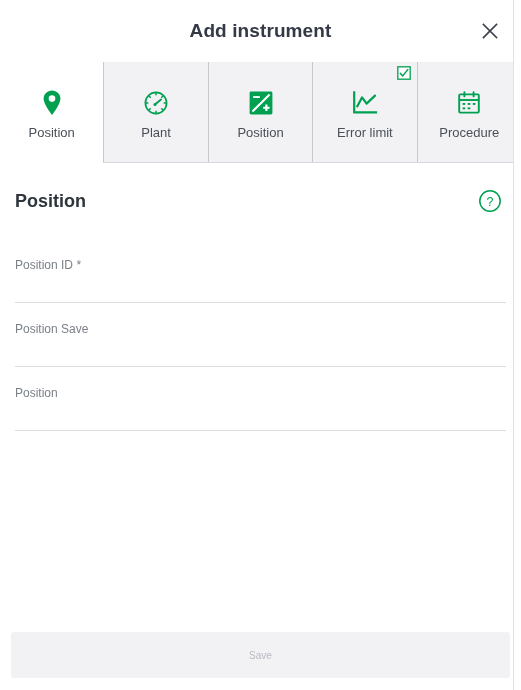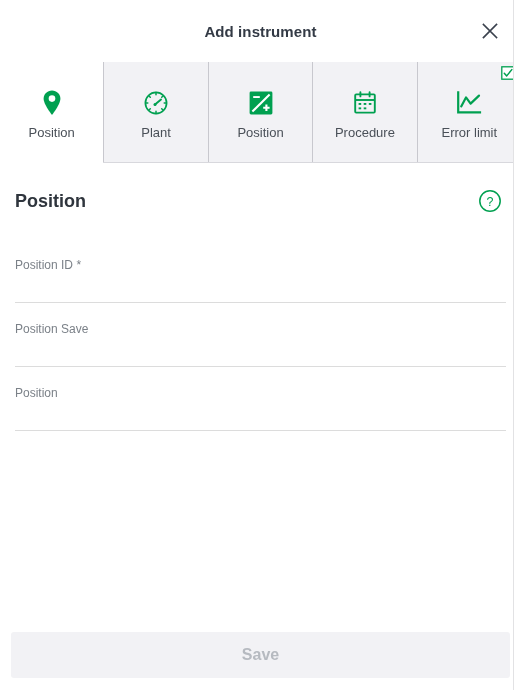--- a/index.html
+++ b/index.html
@@ -27,21 +27,21 @@
   .header {
     position: relative;
     height: 62px;
     flex: 0 0 62px;
     background: #ffffff;
     display: flex;
     align-items: center;
     justify-content: center;
   }
   .header-title {
-    font-size: 15px;
+    font-size: 19px;
     font-weight: bold;
     color: #333a45;
     letter-spacing: 0.1px;
   }
   .close-btn {
     position: absolute;
     right: 14px;
     top: 50%;
     transform: translateY(-50%);
     width: 34px;
@@ -169,22 +169,22 @@
     align-items: center;
     box-sizing: border-box;
   }
   .save-btn {
     width: 100%;
     height: 46px;
     background: #f2f2f5;
     border: none;
     border-radius: 3px;
     color: #b6bac0;
-    font-size: 16px;
-    font-weight: bold;
+    font-size: 10px;
+    font-weight: normal;
     font-family: "Liberation Sans", sans-serif;
     cursor: default;
     display: flex;
     align-items: center;
     justify-content: center;
   }
   
   .scroll-track {
     position: absolute;
     top: 0;
@@ -246,54 +246,54 @@
     <div class="tab">
       <div class="tab-icon">
         <svg width="26" height="26" viewBox="0 0 26 26">
           <rect x="1.6" y="1.6" width="22.8" height="22.8" rx="1.4" fill="#00a050"></rect>
           <path d="M21.6 4.4 L4.4 21.6" stroke="#ffffff" stroke-width="2.1"></path>
           <rect x="5.2" y="6.1" width="6.6" height="1.9" fill="#ffffff"></rect>
           <path d="M18.4 14.6 v6.4 M15.2 17.8 h6.4" stroke="#ffffff" stroke-width="2.1"></path>
         </svg>
       </div>
       <div class="tab-label">Position</div>
+    </div>
+
+    <div class="tab">
+      <div class="tab-check">
+        <svg width="14" height="14" viewBox="0 0 14 14">
+          <rect x="0.8" y="0.8" width="12.4" height="12.4" fill="#ffffff" stroke="#00a050" stroke-width="1.3"></rect>
+          <path d="M3.3 7.2 L5.7 9.9 L10.8 3.6" stroke="#00a050" stroke-width="1.5" fill="none" stroke-linecap="round" stroke-linejoin="round"></path>
+        </svg>
+      </div>
+      <div class="tab-icon">
+        <svg width="28" height="26" viewBox="0 0 28 26">
+          <path d="M3.2 2.4 V22.4 H25" stroke="#00a050" stroke-width="2.2" fill="none" stroke-linecap="square"></path>
+          <path d="M6.2 16.4 L11 7.4 L15.6 13.6 L24 5.6" stroke="#00a050" stroke-width="2.2" fill="none" stroke-linecap="round" stroke-linejoin="round"></path>
+        </svg>
+      </div>
+      <div class="tab-label">Error limit</div>
     </div>
 
     <div class="tab">
       <div class="tab-icon">
         <svg width="26" height="26" viewBox="0 0 26 26">
           <rect x="3.2" y="4.4" width="19.6" height="18.2" rx="1" fill="none" stroke="#00a050" stroke-width="1.9"></rect>
           <path d="M3.2 10 H22.8" stroke="#00a050" stroke-width="1.9"></path>
           <path d="M8.4 2.2 V6.4 M17.6 2.2 V6.4" stroke="#00a050" stroke-width="1.9" stroke-linecap="round"></path>
           <rect x="6.6" y="13" width="2.6" height="1.9" fill="#00a050"></rect>
           <rect x="11.7" y="13" width="2.6" height="1.9" fill="#00a050"></rect>
           <rect x="16.8" y="13" width="2.6" height="1.9" fill="#00a050"></rect>
           <rect x="6.6" y="17.4" width="2.6" height="1.9" fill="#00a050"></rect>
           <rect x="11.7" y="17.4" width="2.6" height="1.9" fill="#00a050"></rect>
         </svg>
       </div>
       <div class="tab-label">Procedure</div>
     </div>
 
-    <div class="tab">
-      <div class="tab-check">
-        <svg width="14" height="14" viewBox="0 0 14 14">
-          <rect x="0.8" y="0.8" width="12.4" height="12.4" fill="#ffffff" stroke="#00a050" stroke-width="1.3"></rect>
-          <path d="M3.3 7.2 L5.7 9.9 L10.8 3.6" stroke="#00a050" stroke-width="1.5" fill="none" stroke-linecap="round" stroke-linejoin="round"></path>
-        </svg>
-      </div>
-      <div class="tab-icon">
-        <svg width="28" height="26" viewBox="0 0 28 26">
-          <path d="M3.2 2.4 V22.4 H25" stroke="#00a050" stroke-width="2.2" fill="none" stroke-linecap="square"></path>
-          <path d="M6.2 16.4 L11 7.4 L15.6 13.6 L24 5.6" stroke="#00a050" stroke-width="2.2" fill="none" stroke-linecap="round" stroke-linejoin="round"></path>
-        </svg>
-      </div>
-      <div class="tab-label">Error limit</div>
-    </div>
-
   </div>
 
   <div class="body">
 
     <div class="section-head">
       <div class="section-title">Position</div>
       <div class="help-btn">
         <svg width="24" height="24" viewBox="0 0 24 24">
           <circle cx="12" cy="12" r="10.2" fill="none" stroke="#00a050" stroke-width="1.5"></circle>
           <text x="12" y="16.6" text-anchor="middle" font-family="Liberation Sans, sans-serif" font-size="12.5" fill="#00a050">?</text>

